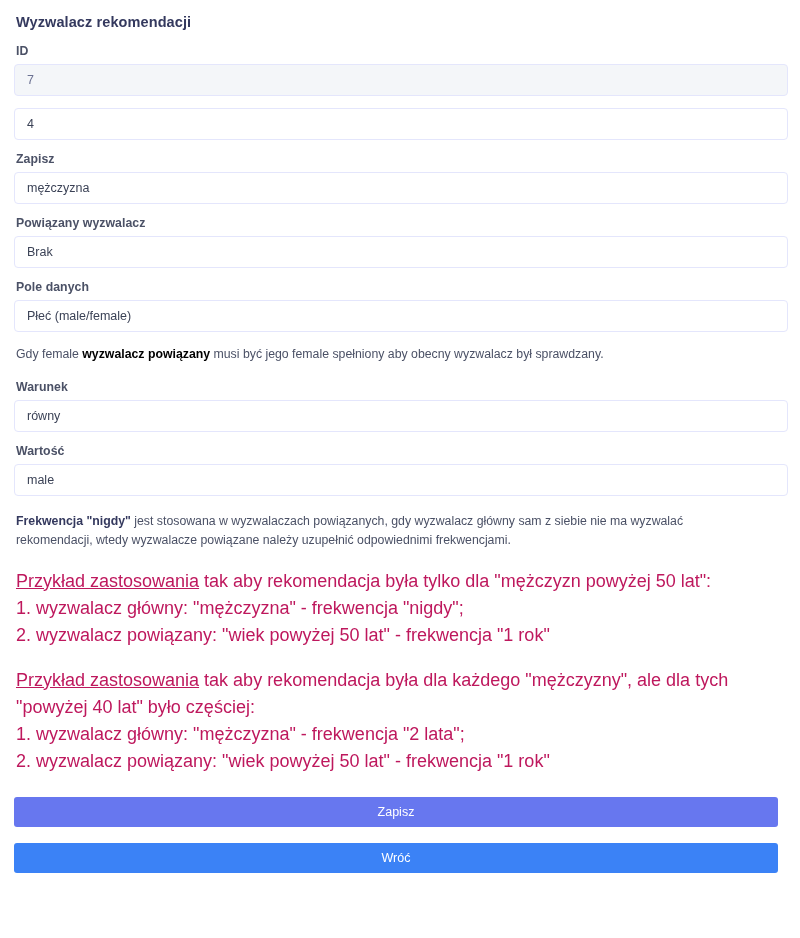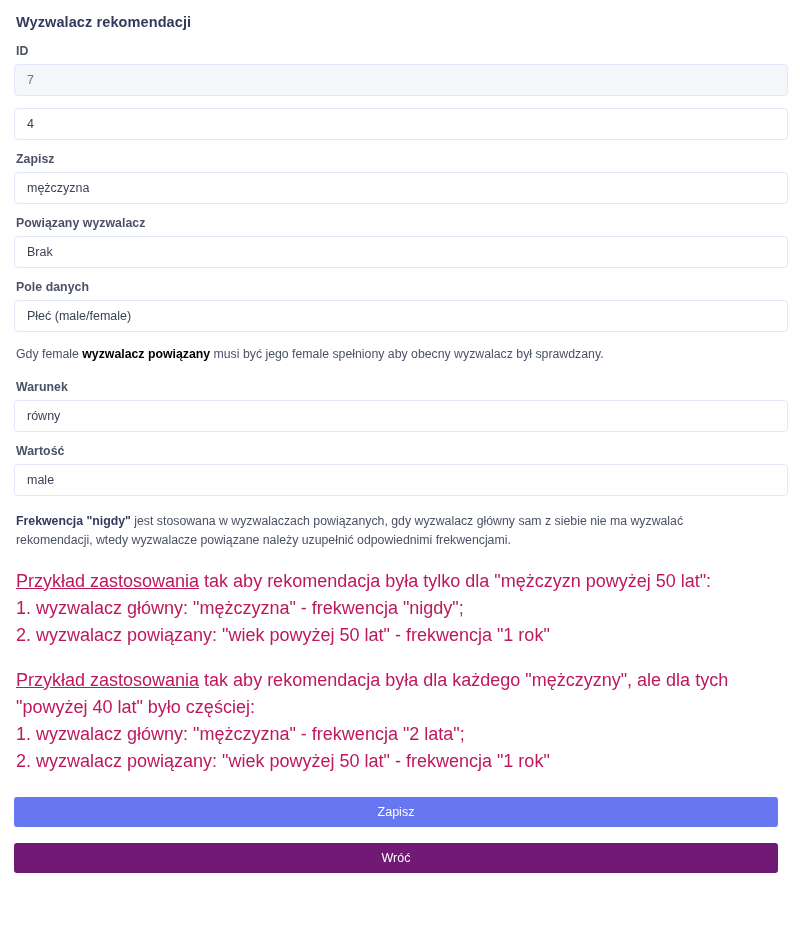--- a/index.html
+++ b/index.html
@@ -101,21 +101,21 @@
     text-align: center;
     font-family: "Liberation Sans", sans-serif;
     font-size: 12.5px;
     color: #ffffff;
     border: none;
     border-radius: 3px;
     cursor: pointer;
     padding: 0;
   }
   .btn-primary { background: #6777ef; }
-  .btn-secondary { background: #701a75; margin-top: 16px; text-align: center; }
+  .btn-secondary { background: #3b82f6; margin-top: 16px; text-align: center; }
 </style>
 </head>
 <body>
 
 <div class="page">
 
   <h1 class="page-title">Wyzwalacz rekomendacji</h1>
 
   <div class="form-group">
     <label class="field-label">ID</label>

